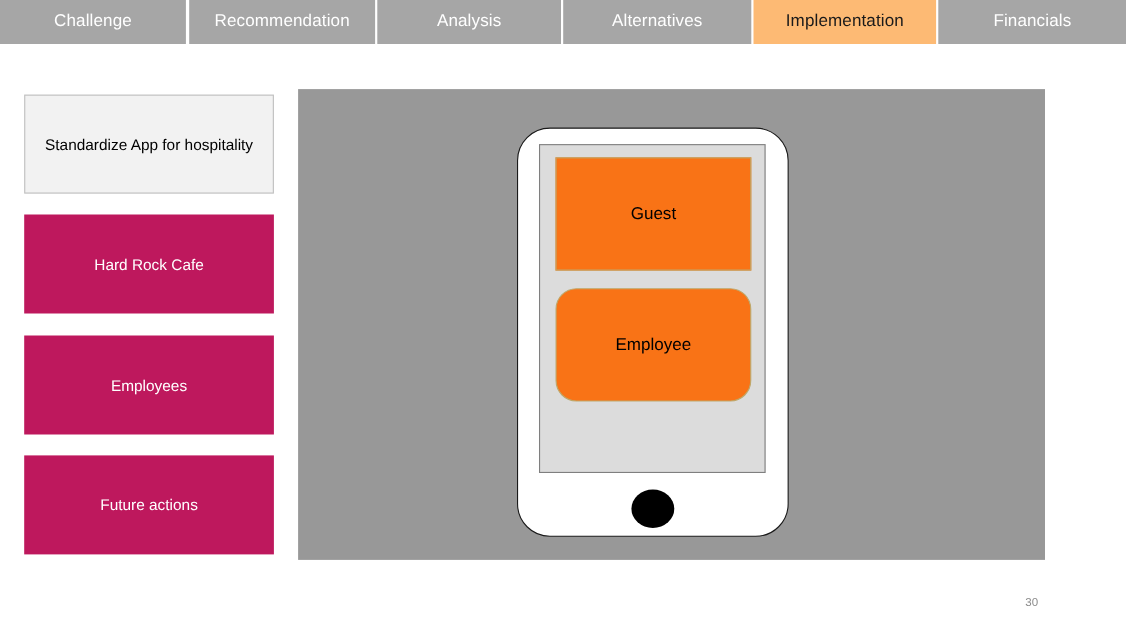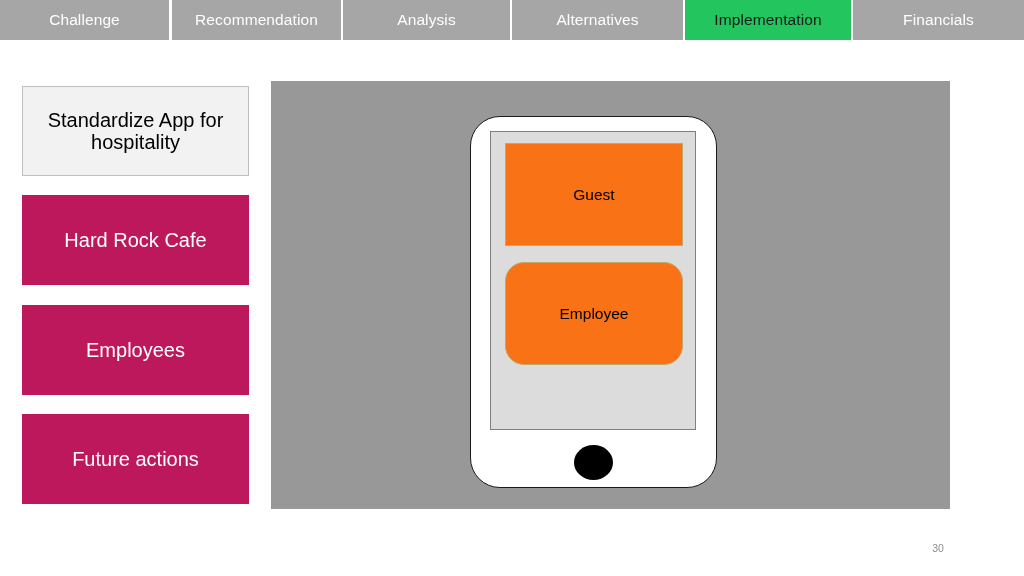--- a/index.html
+++ b/index.html
@@ -34,42 +34,42 @@
     box-sizing: border-box;
     font-size: 15.5px;
     letter-spacing: 0.1px;
     white-space: nowrap;
   }
   .tab.inactive {
     background: #a6a6a6;
     color: #ffffff;
   }
   .tab.active {
-    background: #22c55e;
+    background: #fdba74;
     color: #1a1a1a;
   }
 
   
   #left-stack {
     position: absolute;
     left: 22px;
     top: 86px;
     width: 227px;
   }
   .stack-box {
     position: absolute;
     left: 0;
     width: 227px;
     height: 90px;
     box-sizing: border-box;
     display: flex;
     align-items: center;
     justify-content: center;
     text-align: center;
-    font-size: 20px;
+    font-size: 14px;
     line-height: 22px;
     padding: 0 14px;
   }
   .stack-box.light {
     background: #f2f2f2;
     border: 1px solid #bfbfbf;
     color: #000000;
   }
   .stack-box.solid {
     background: #be185d;

